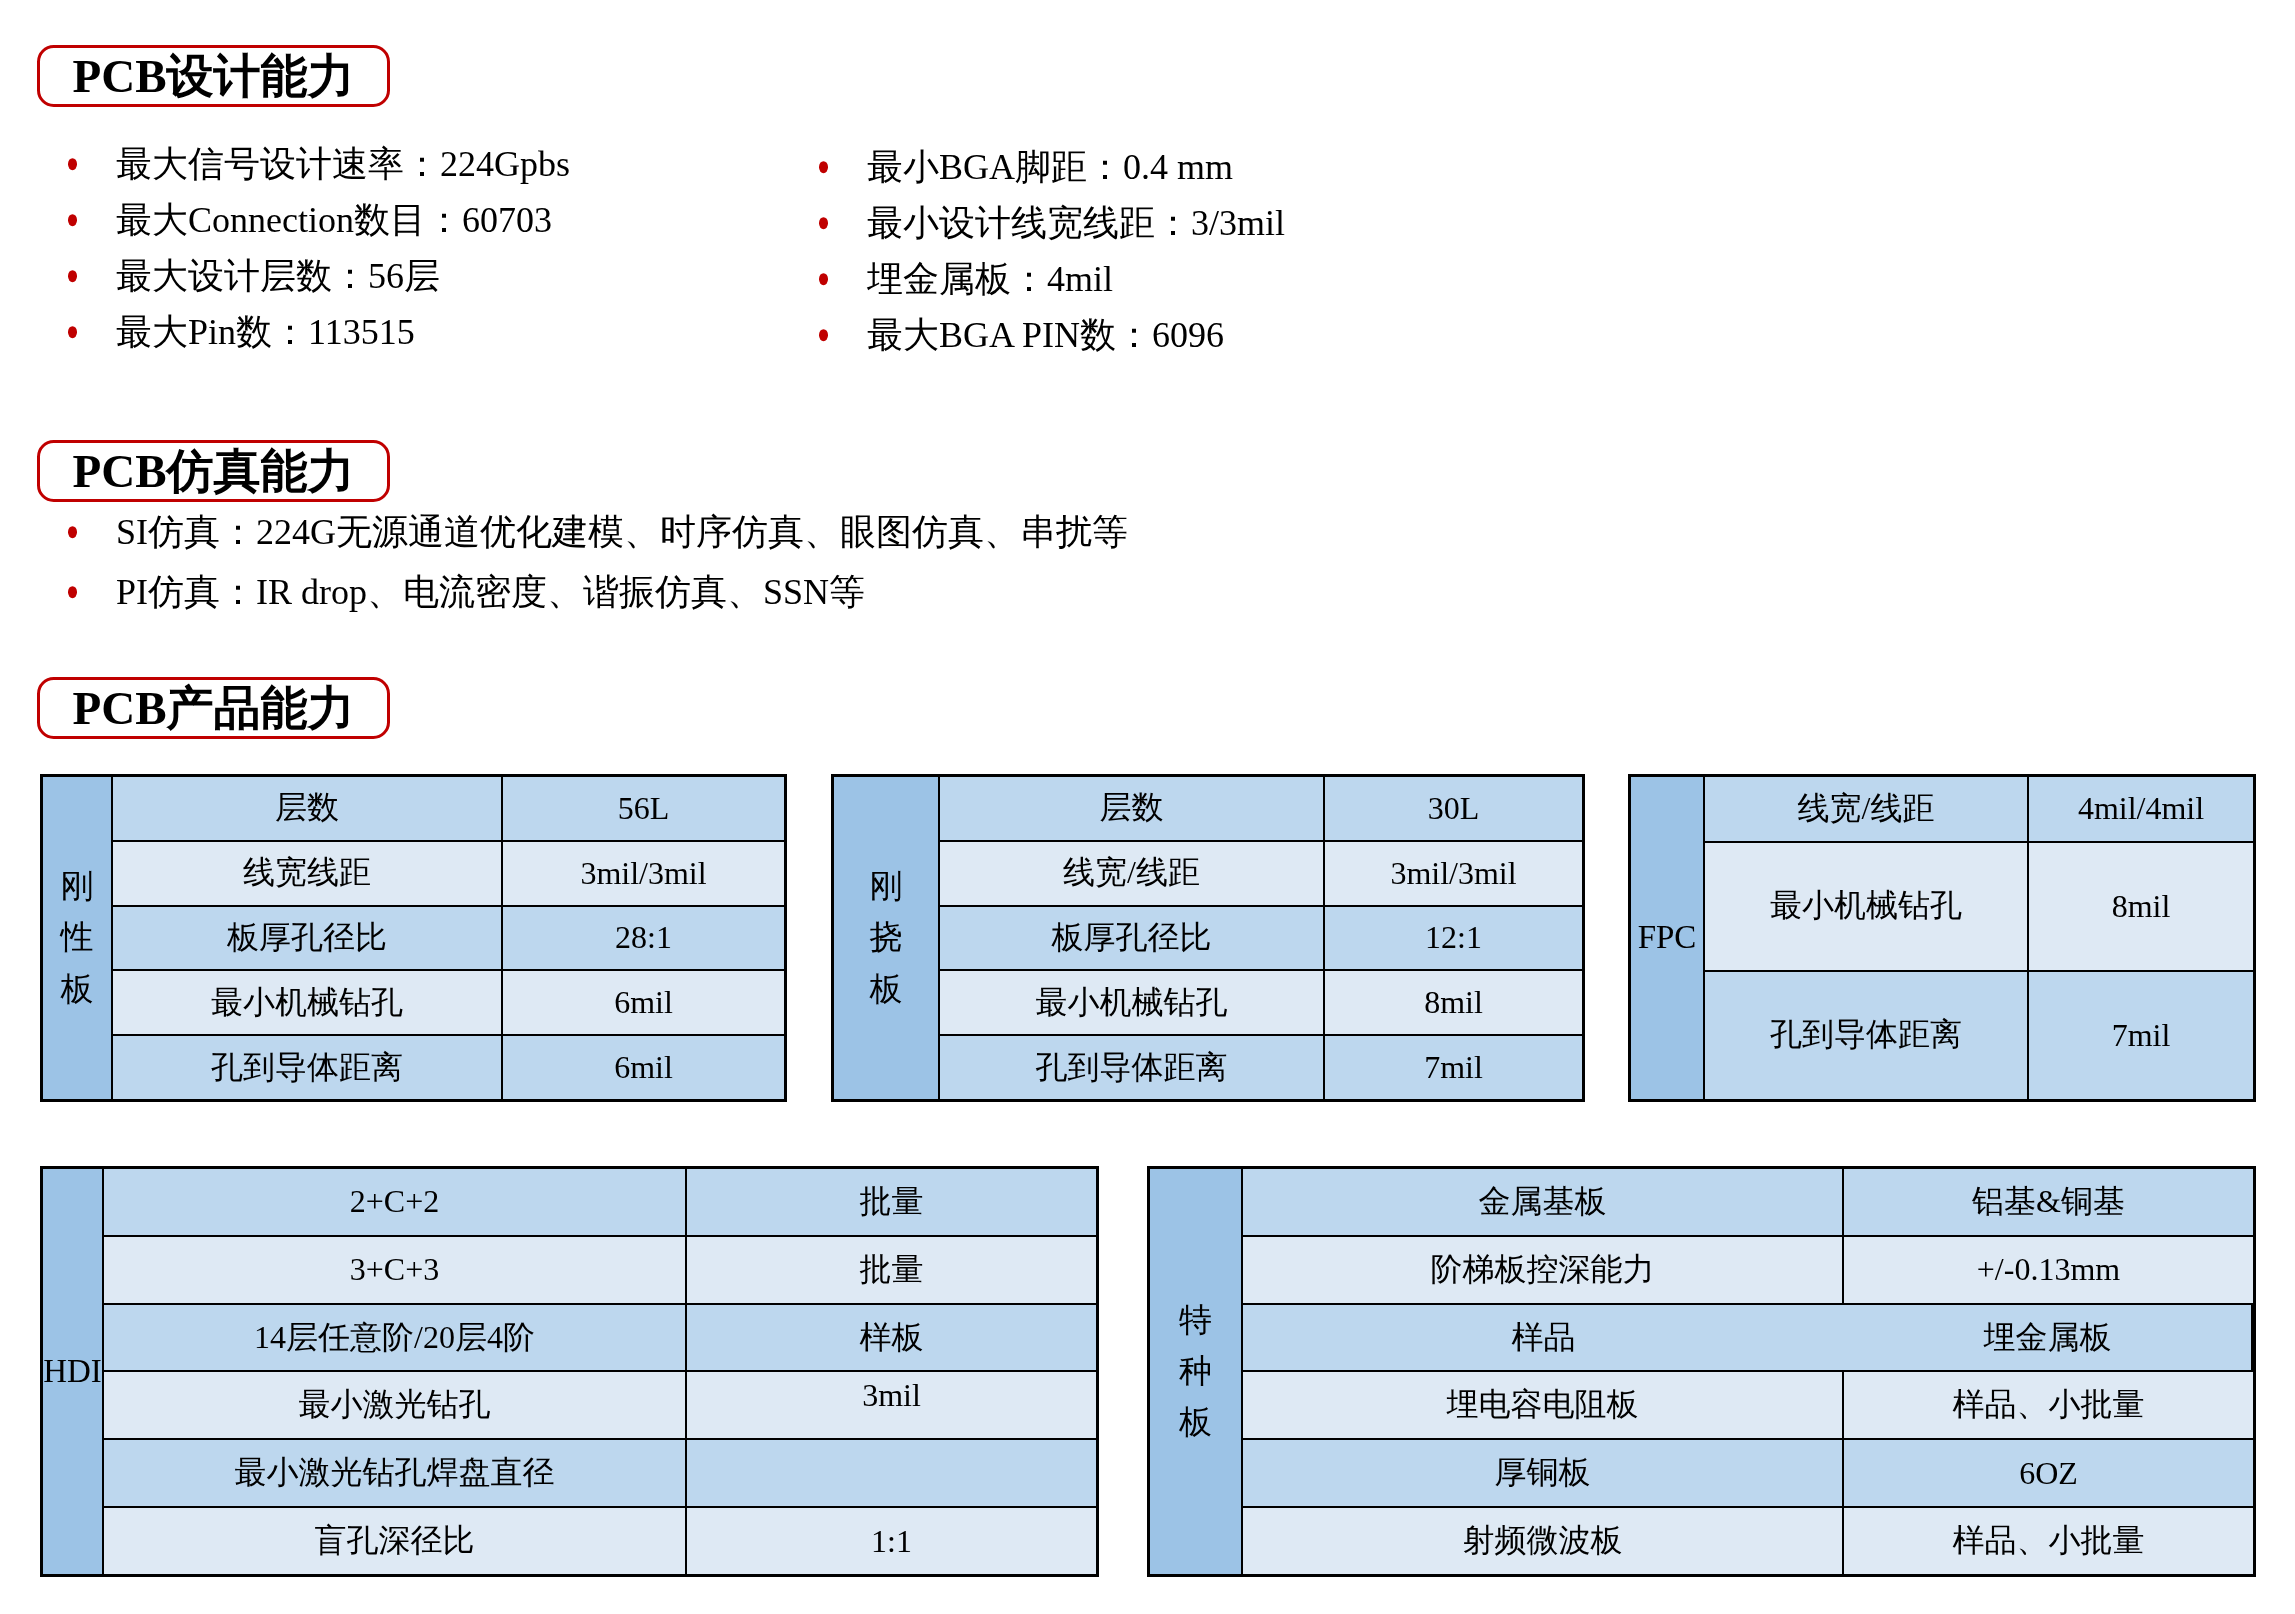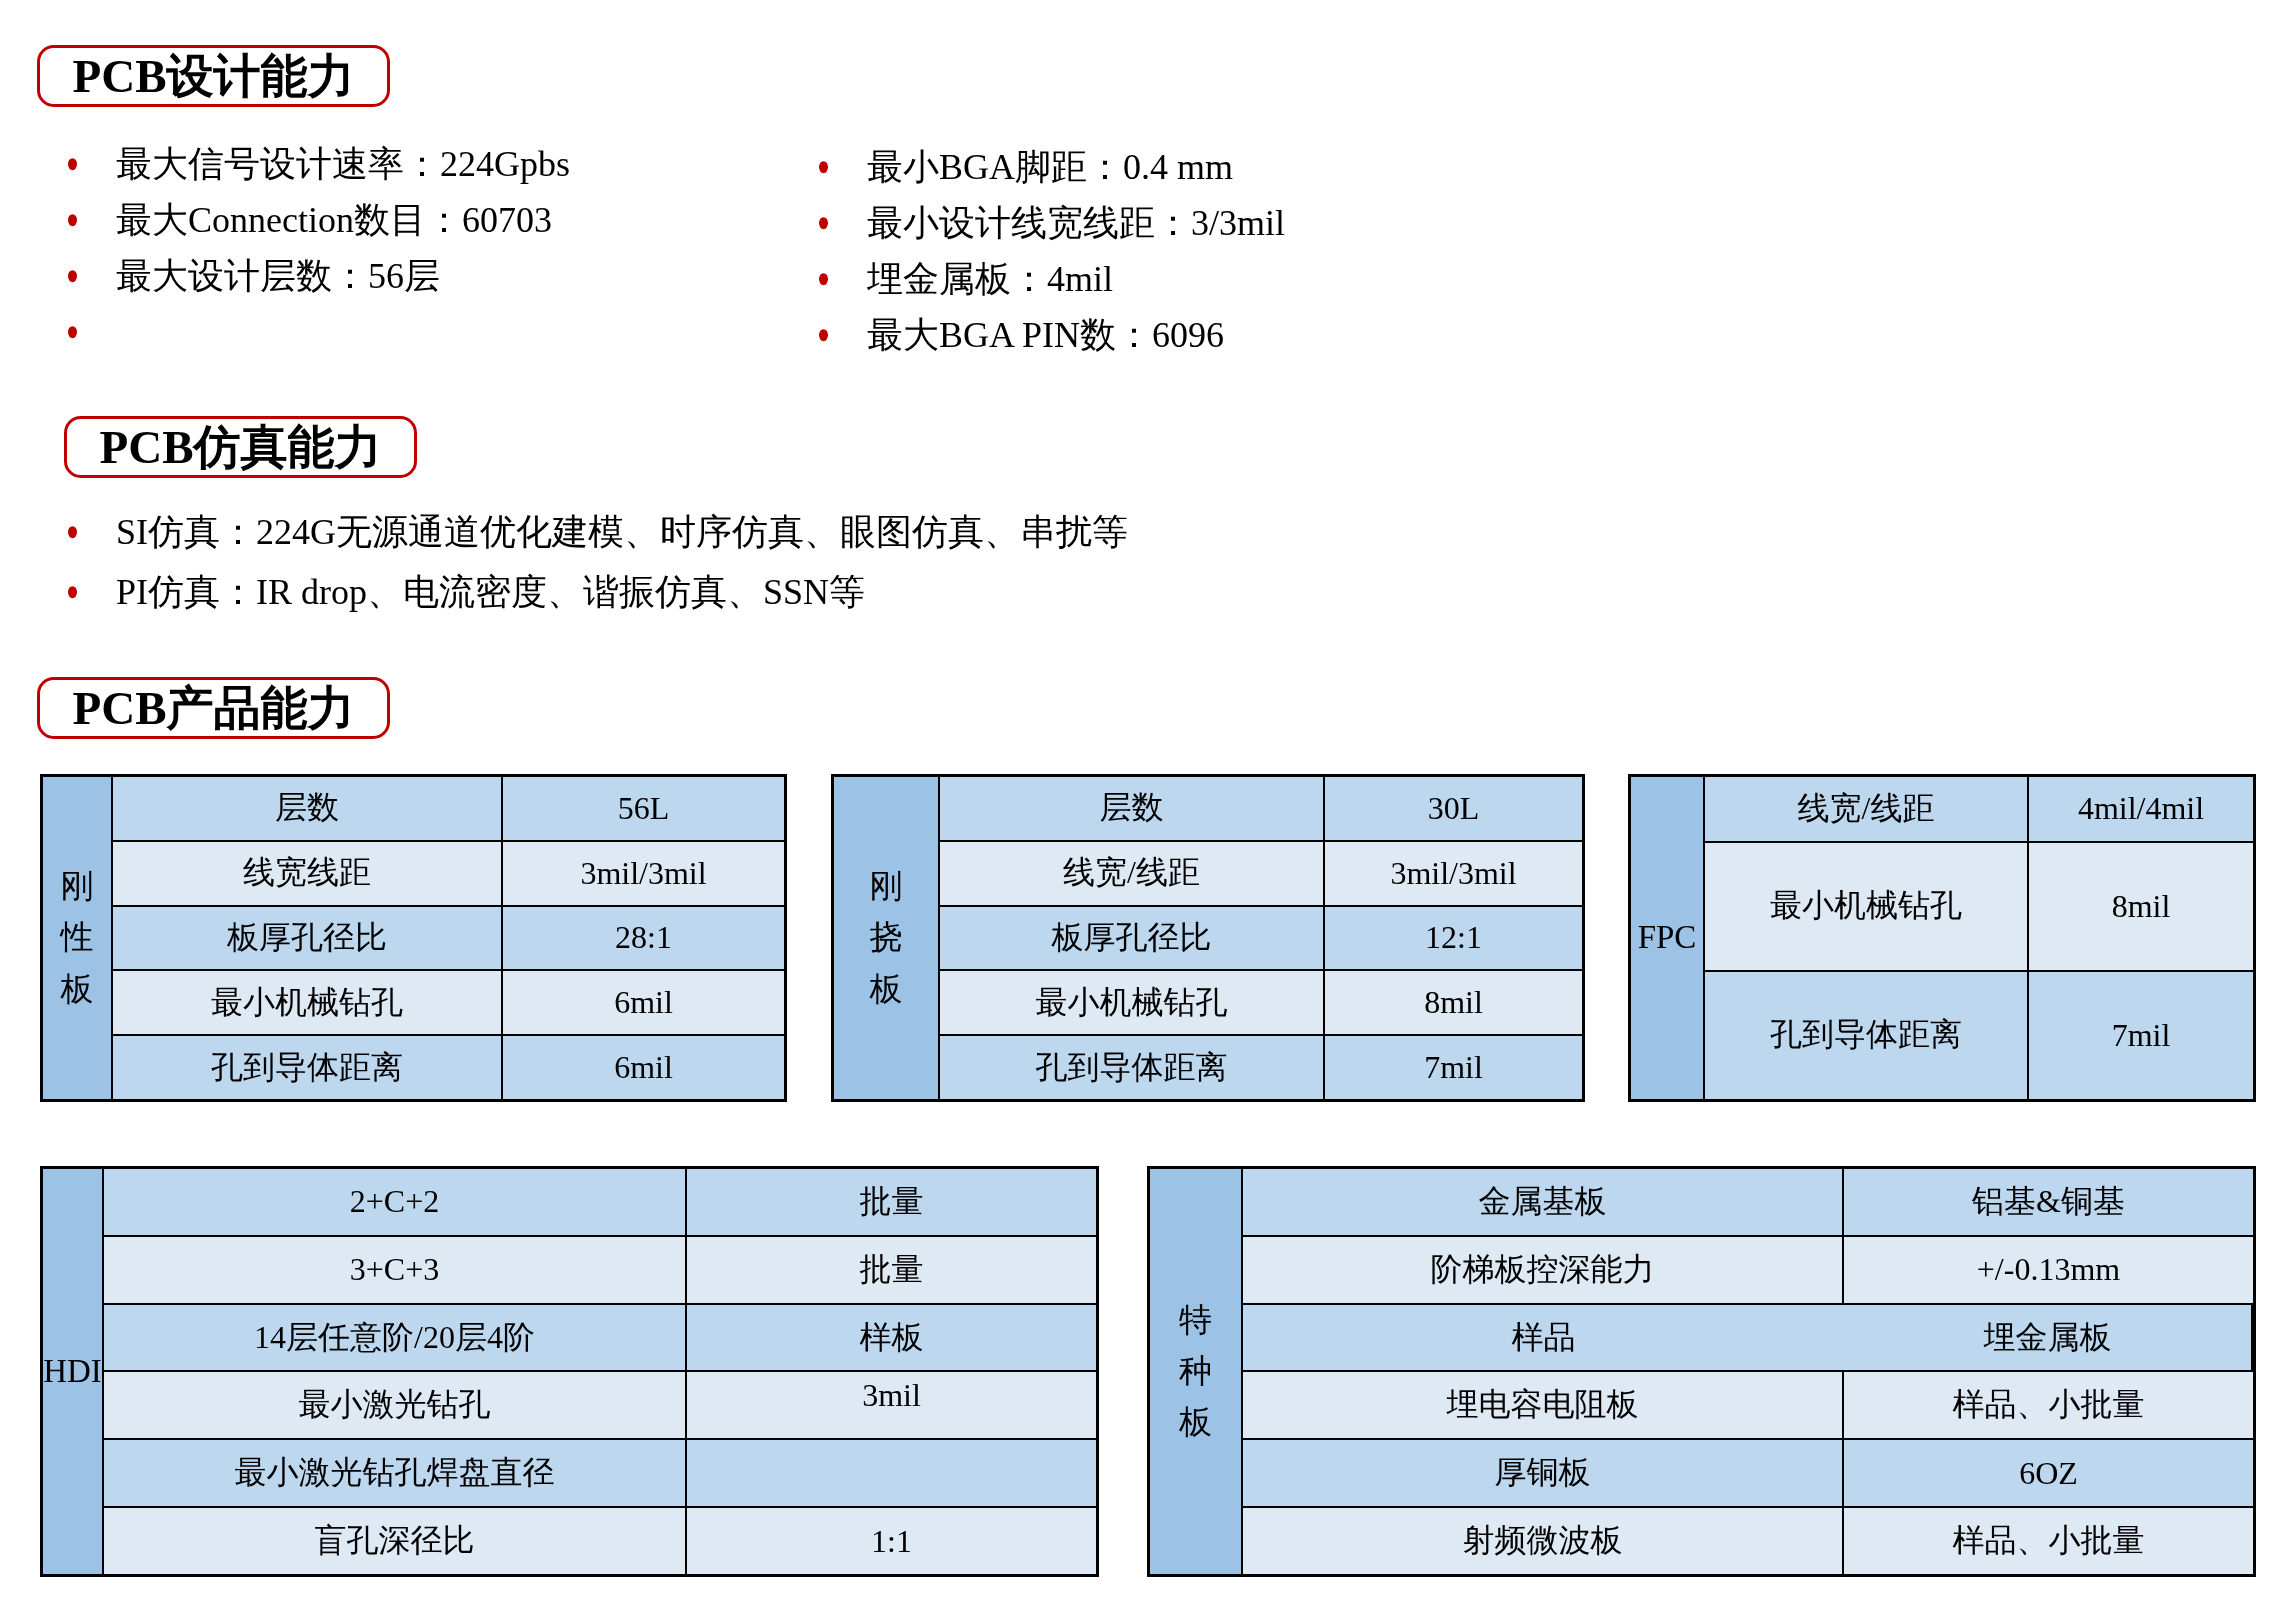--- a/index.html
+++ b/index.html
@@ -25,21 +25,21 @@
     left:37px;width:353px;height:62px;
     border:3.3px solid var(--red);
     border-radius:16.7px;
     background:#fff;
     display:flex;align-items:center;justify-content:center;
     font-size:47px;font-weight:bold;
     box-sizing:border-box;
     white-space:nowrap;
   }
   #tb-design{top:45px;}
-  #tb-sim{top:416px;margin-left:27px;}
+  #tb-sim{top:440px;}
   #tb-product{top:677px;}
 
   
   .bullets{
     position:absolute;
     list-style:none;margin:0;padding:0;
     font-size:36px;
   }
   .bullets li{
     position:relative;
@@ -130,20 +130,21 @@
       <li>
         <span class="dot"></span>
         <span class="btxt">最大Connection数目：60703</span>
       </li>
       <li>
         <span class="dot"></span>
         <span class="btxt">最大设计层数：56层</span>
       </li>
       <li>
         <span class="dot"></span>
+        <span class="btxt">最大Pin数：113515</span>
       </li>
     </ul>
   <ul class="bullets col-right">
       <li>
         <span class="dot"></span>
         <span class="btxt">最小BGA脚距：0.4 mm</span>
       </li>
       <li>
         <span class="dot"></span>
         <span class="btxt">最小设计线宽线距：3/3mil</span>

